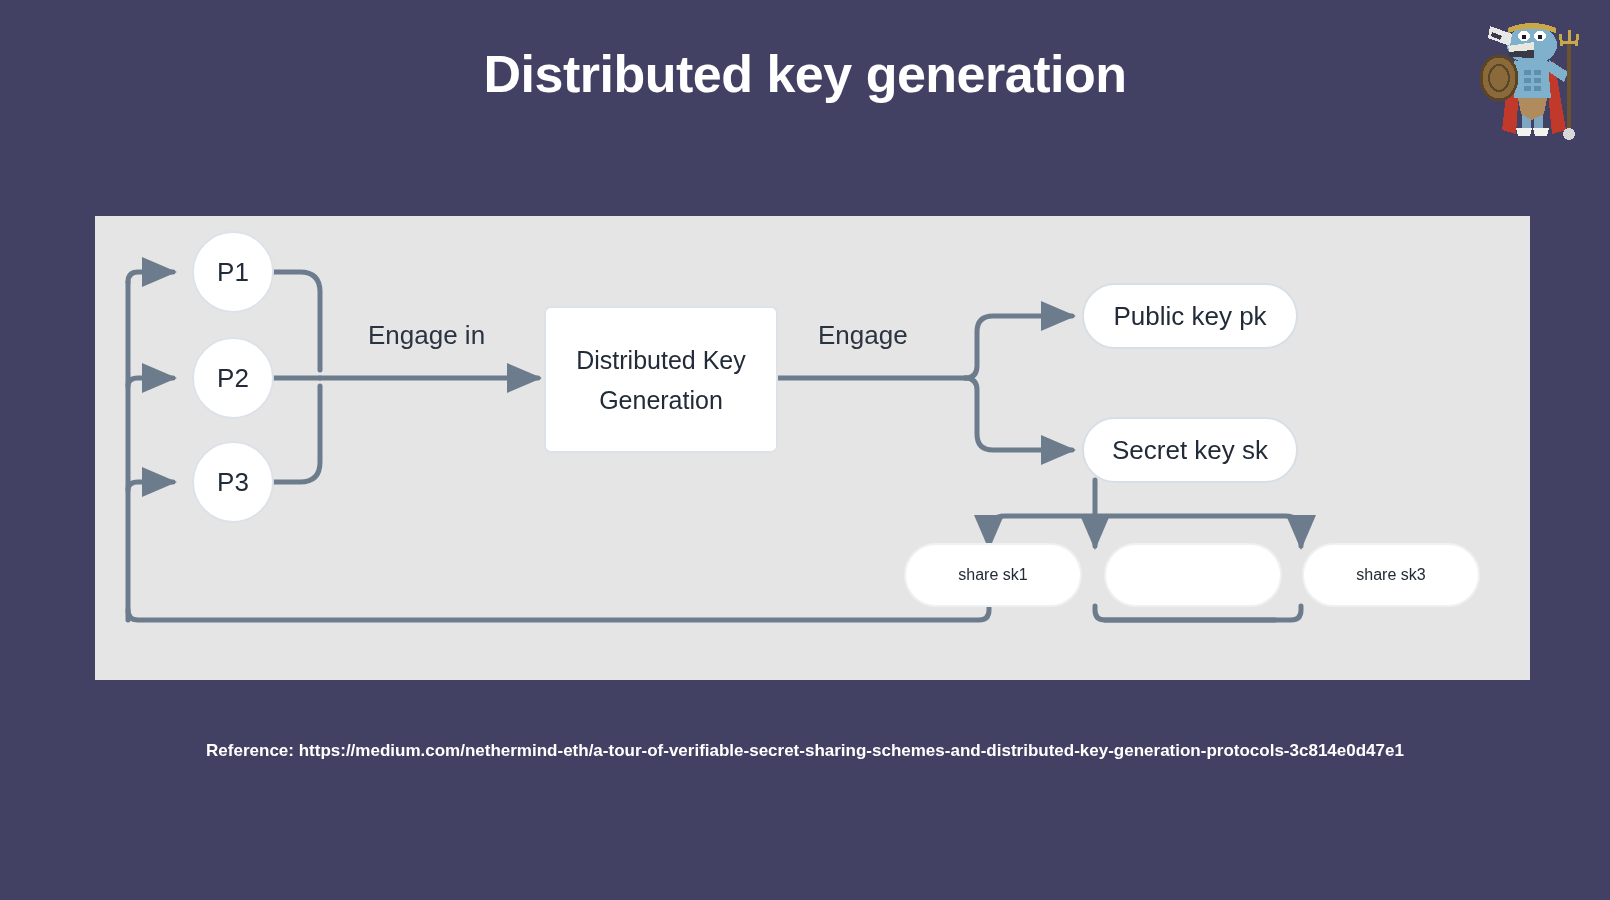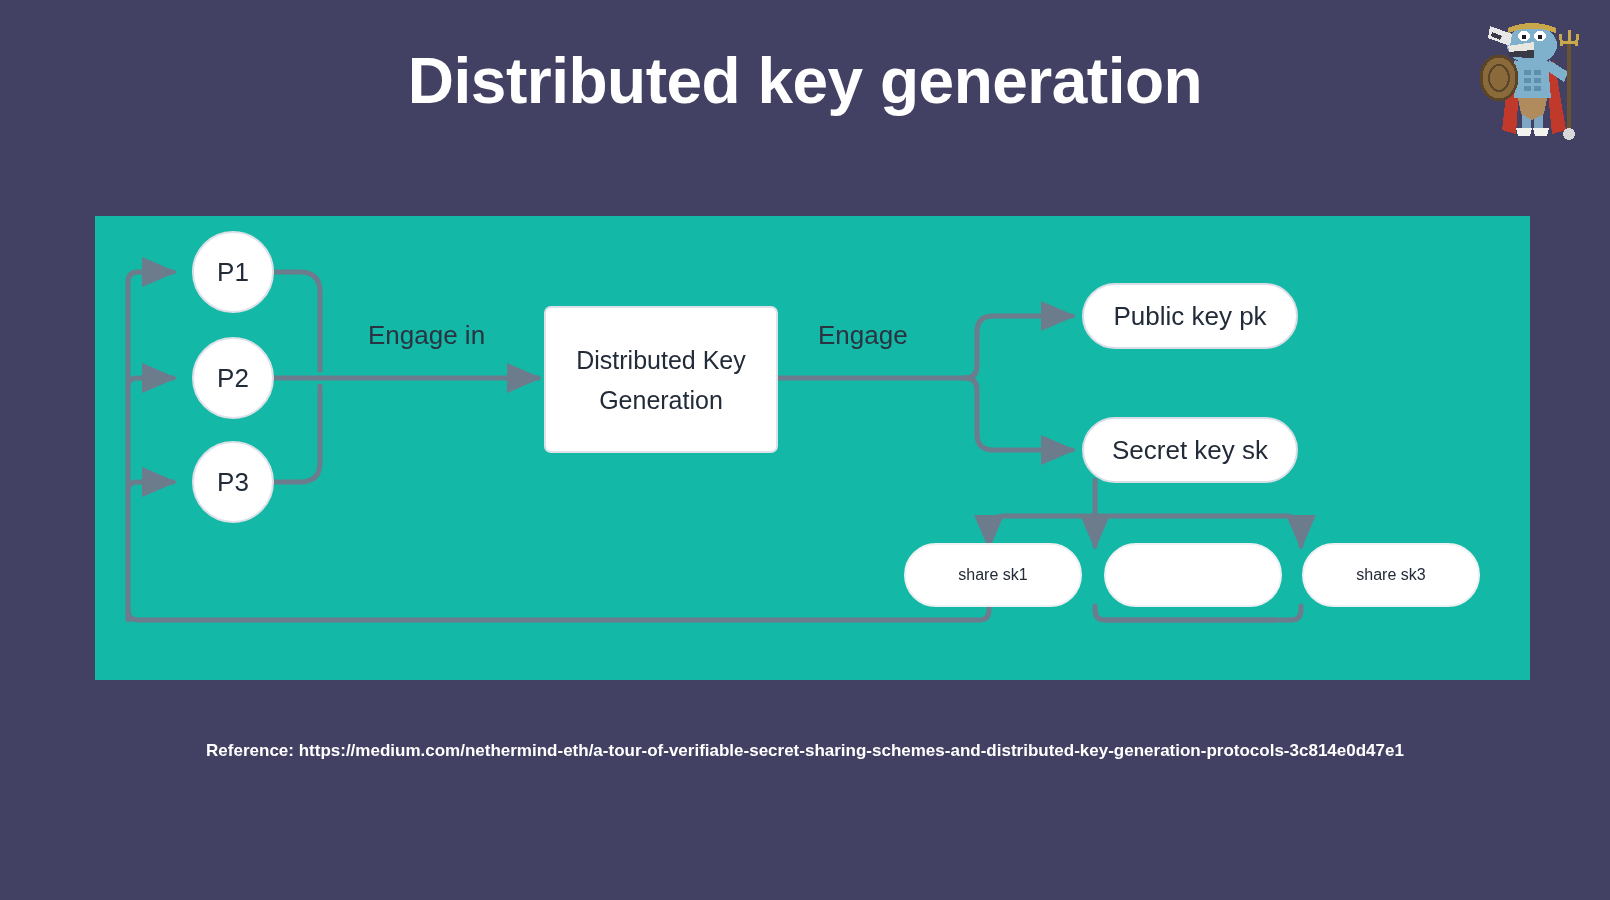--- a/index.html
+++ b/index.html
@@ -16,21 +16,21 @@
   }
 
   
   .slide-title {
     position: absolute;
     top: 46px;
     left: 0;
     width: 1610px;
     text-align: center;
     color: #ffffff;
-    font-size: 64px;
+    font-size: 52px;
     font-weight: bold;
     letter-spacing: -0.5px;
     line-height: 1.1;
   }
 
   
   .mascot {
     position: absolute;
     top: 12px;
     right: 18px;
@@ -38,21 +38,21 @@
     height: 140px;
   }
 
   
   .diagram-panel {
     position: absolute;
     left: 95px;
     top: 216px;
     width: 1435px;
     height: 464px;
-    background: #14b8a6;
+    background: #e5e5e5;
   }
   .diagram-svg {
     position: absolute;
     left: 0;
     top: 0;
     width: 1435px;
     height: 464px;
   }
 
   

